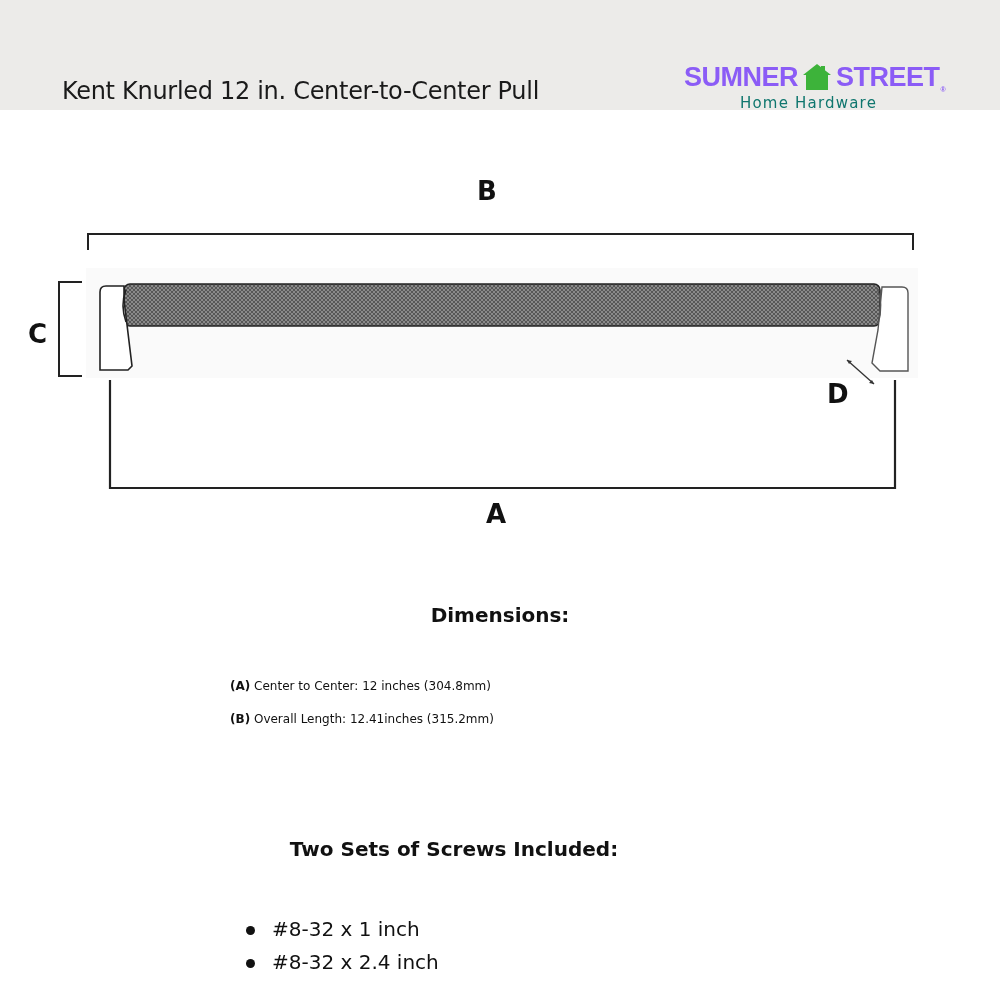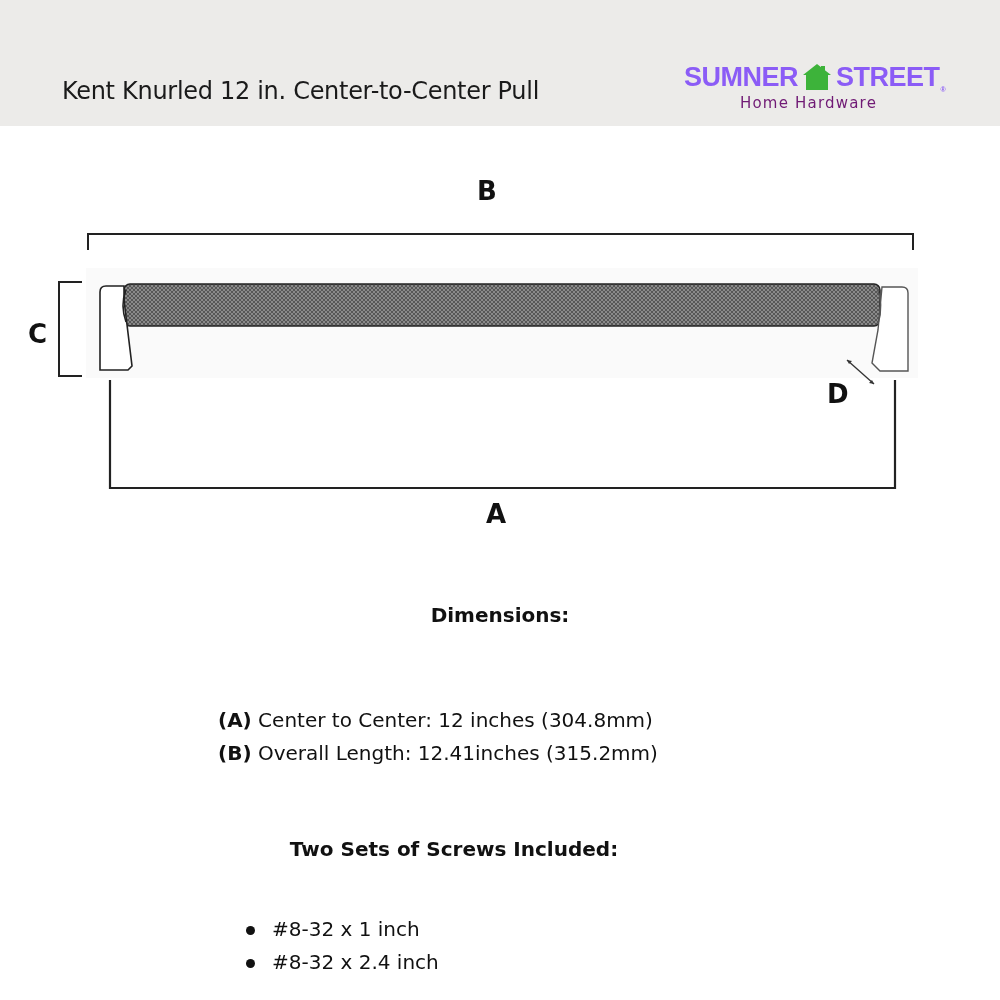--- a/index.html
+++ b/index.html
@@ -1,27 +1,27 @@
 <!DOCTYPE html>
 <html><head>
 <meta charset="utf-8">
 <style>
   html, body { margin: 0; padding: 0; }
   body { width: 1000px; height: 1000px; background: #ffffff; position: relative; overflow: hidden; font-family: "DejaVu Sans", sans-serif; color: #111; }
-  .header { position: absolute; left: 0; top: 0; width: 1000px; height: 126px; background: #ecebe9; }
+  .header { position: absolute; left: 0; top: 0; width: 1000px; height: 110px; background: #ecebe9; }
   .title { position: absolute; left: 62px; top: 77px; font-size: 24px; color: #1a1a1a; letter-spacing: -0.3px; }
   .logo { position: absolute; left: 684px; top: 62px; width: 270px; height: 56px; }
   .logo-top { position: absolute; left: 0; top: 0; display: flex; align-items: flex-end; font-family: "Liberation Sans", sans-serif; font-weight: bold; font-size: 27px; color: #8b5cf6; letter-spacing: -0.5px; }
   .logo-house { width: 30px; height: 28px; margin: 0 4px 2px 4px; }
-  .logo-sub { position: absolute; left: 56px; top: 32px; font-size: 15px; color: #701a75; letter-spacing: 1.2px; }
+  .logo-sub { position: absolute; left: 56px; top: 32px; font-size: 15px; color: #0f766e; letter-spacing: 1.2px; }
   .reg { font-size: 7px; vertical-align: top; margin-left: 1px; }
   .label { position: absolute; font-family: "DejaVu Sans", sans-serif; font-weight: bold; font-size: 26px; color: #111; }
   .diagram { position: absolute; left: 0; top: 150px; width: 1000px; height: 420px; }
   .dims-heading { position: absolute; left: 0; width: 1000px; top: 603px; text-align: center; font-weight: bold; font-size: 20px; }
-  .dims-list { position: absolute; left: 218px; top: 670px; font-size: 20px; line-height: 33px; margin-top: 34px; }
+  .dims-list { position: absolute; left: 230px; top: 670px; font-size: 12px; line-height: 33px; }
   .dims-list .row b { font-weight: bold; }
   .screws-heading { position: absolute; left: 0; width: 840px; top: 837px; text-align: center; font-weight: bold; font-size: 20px; padding-left: 68px; box-sizing: border-box; }
   .screws-list { position: absolute; left: 234px; top: 901px; font-size: 20px; line-height: 33px; list-style: none; margin: 12px; padding: 0; }
   .screws-list li { position: relative; padding-left: 26px; }
   .screws-list li::before { content: ""; position: absolute; left: 0; top: 13px; width: 9px; height: 9px; background: #111; border-radius: 50%; }
 </style>
 </head>
 <body>
 
 <div class="header">

